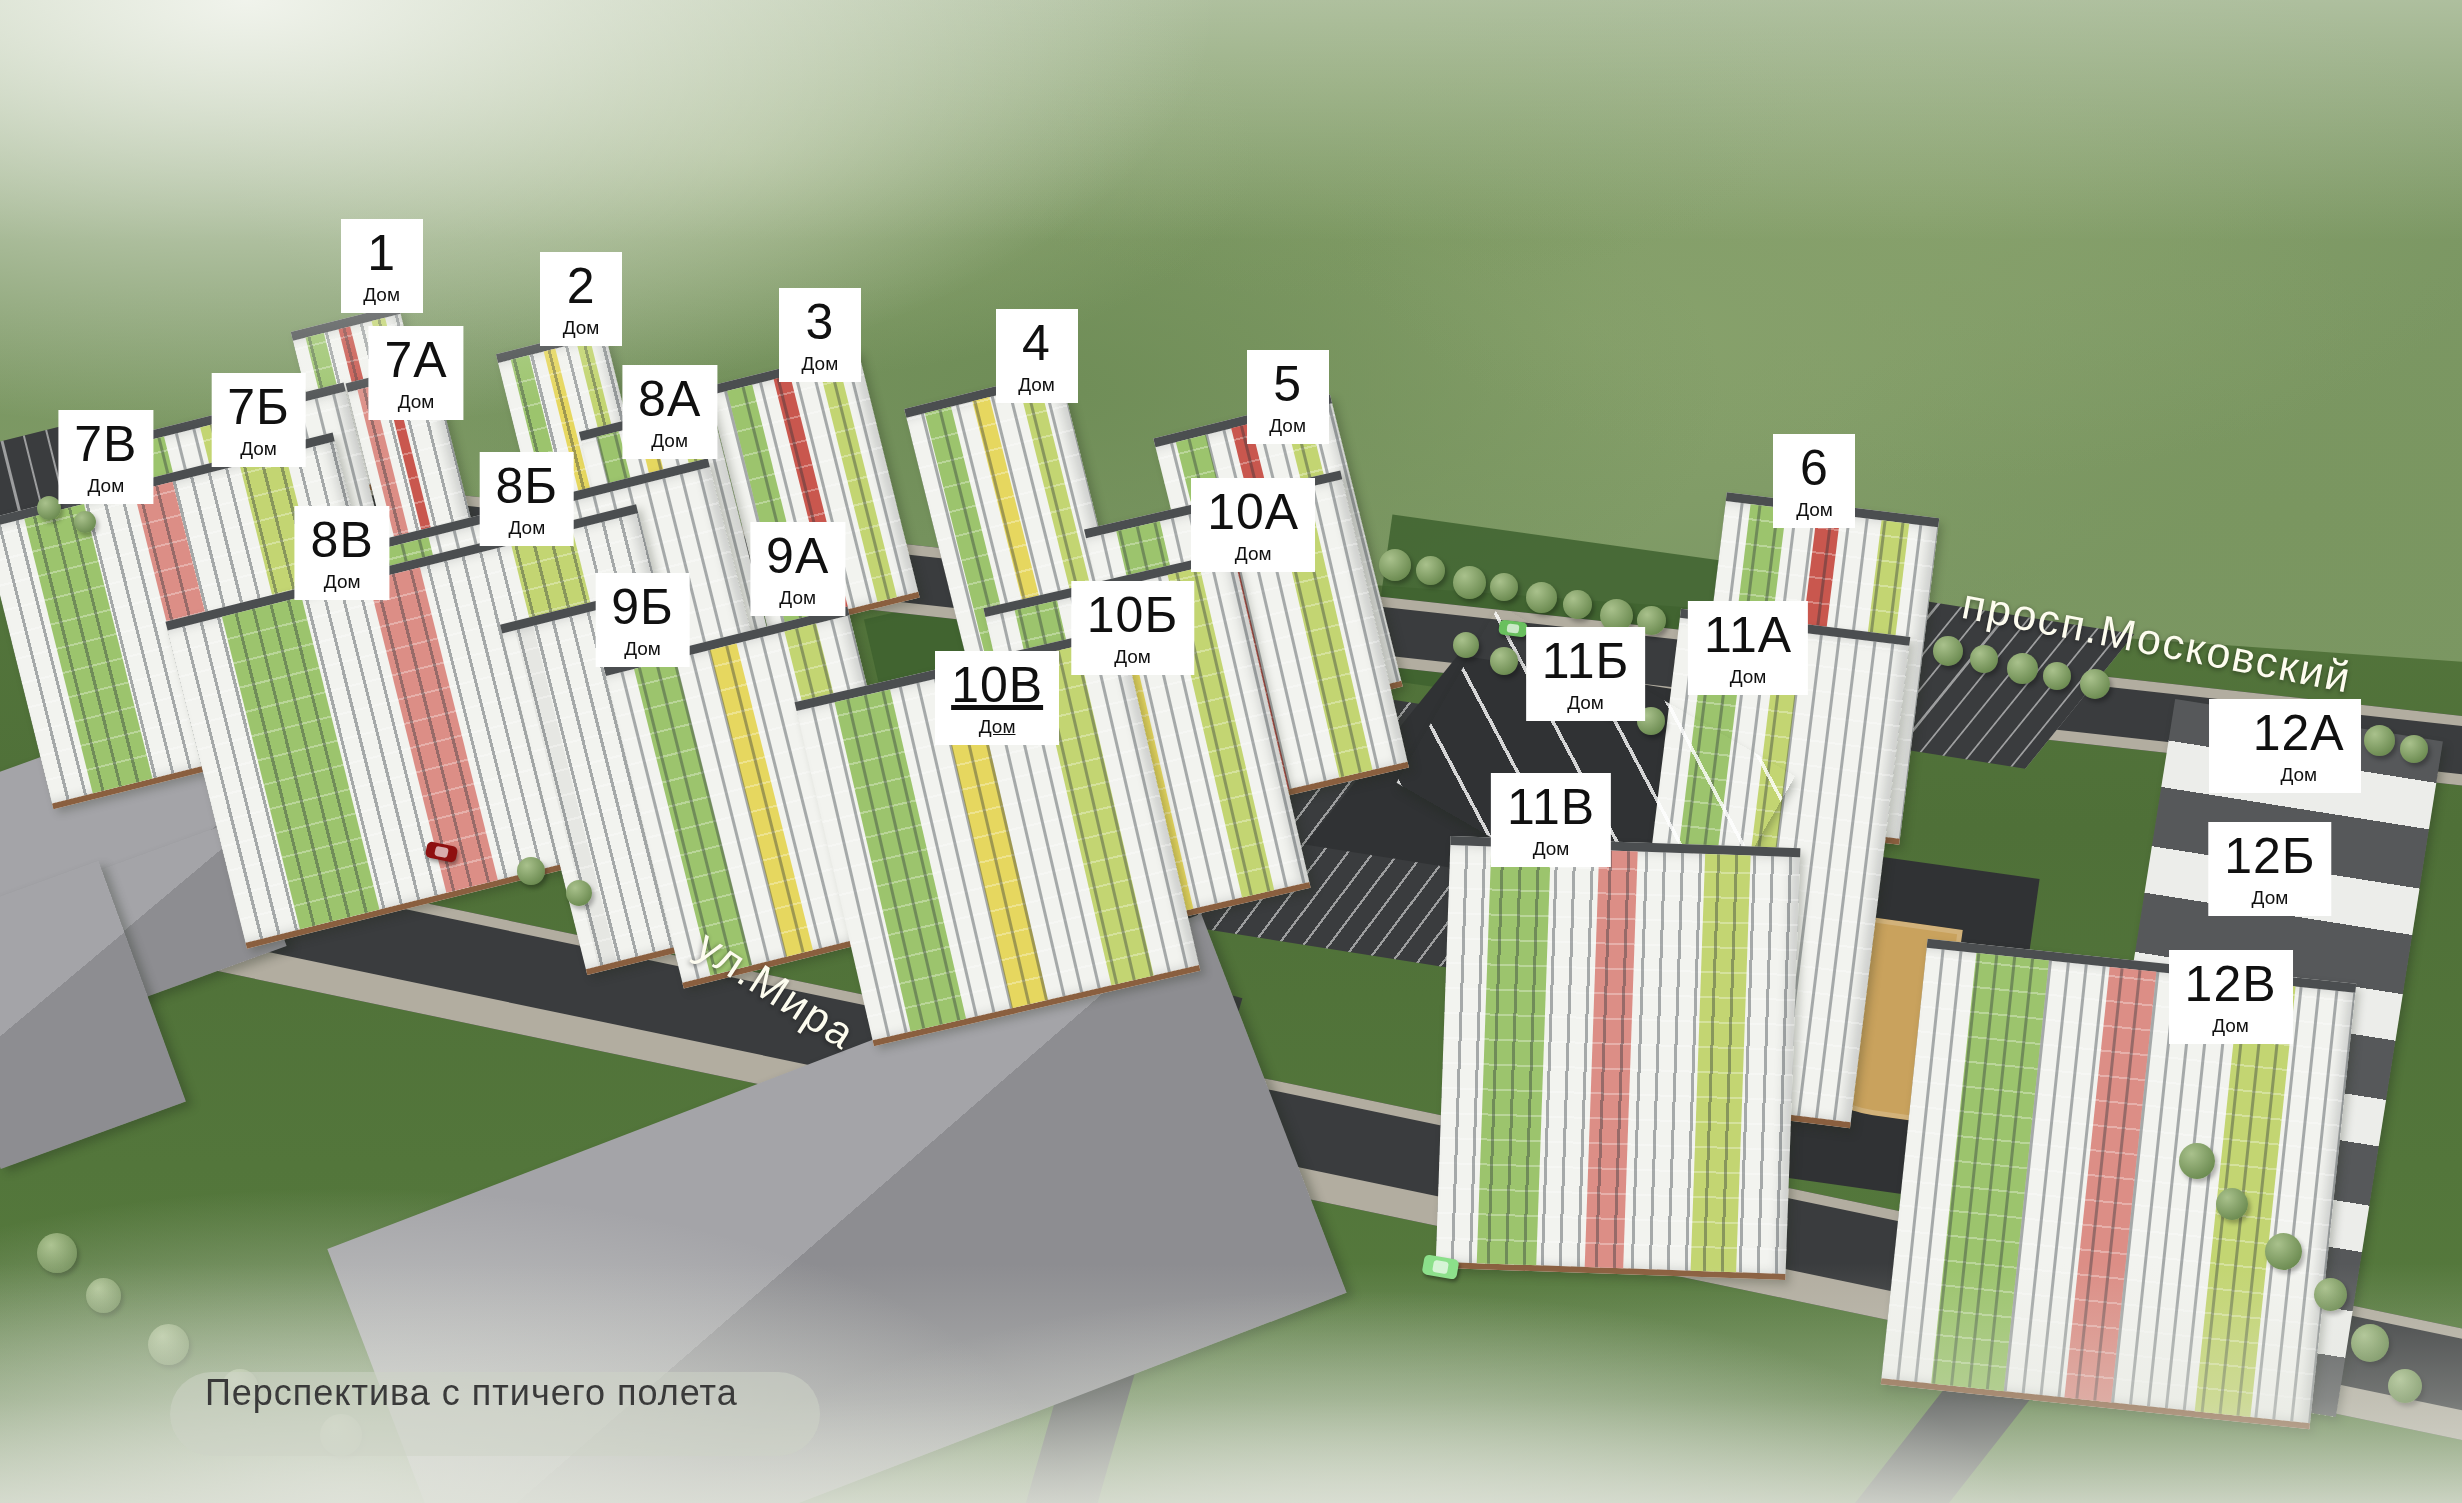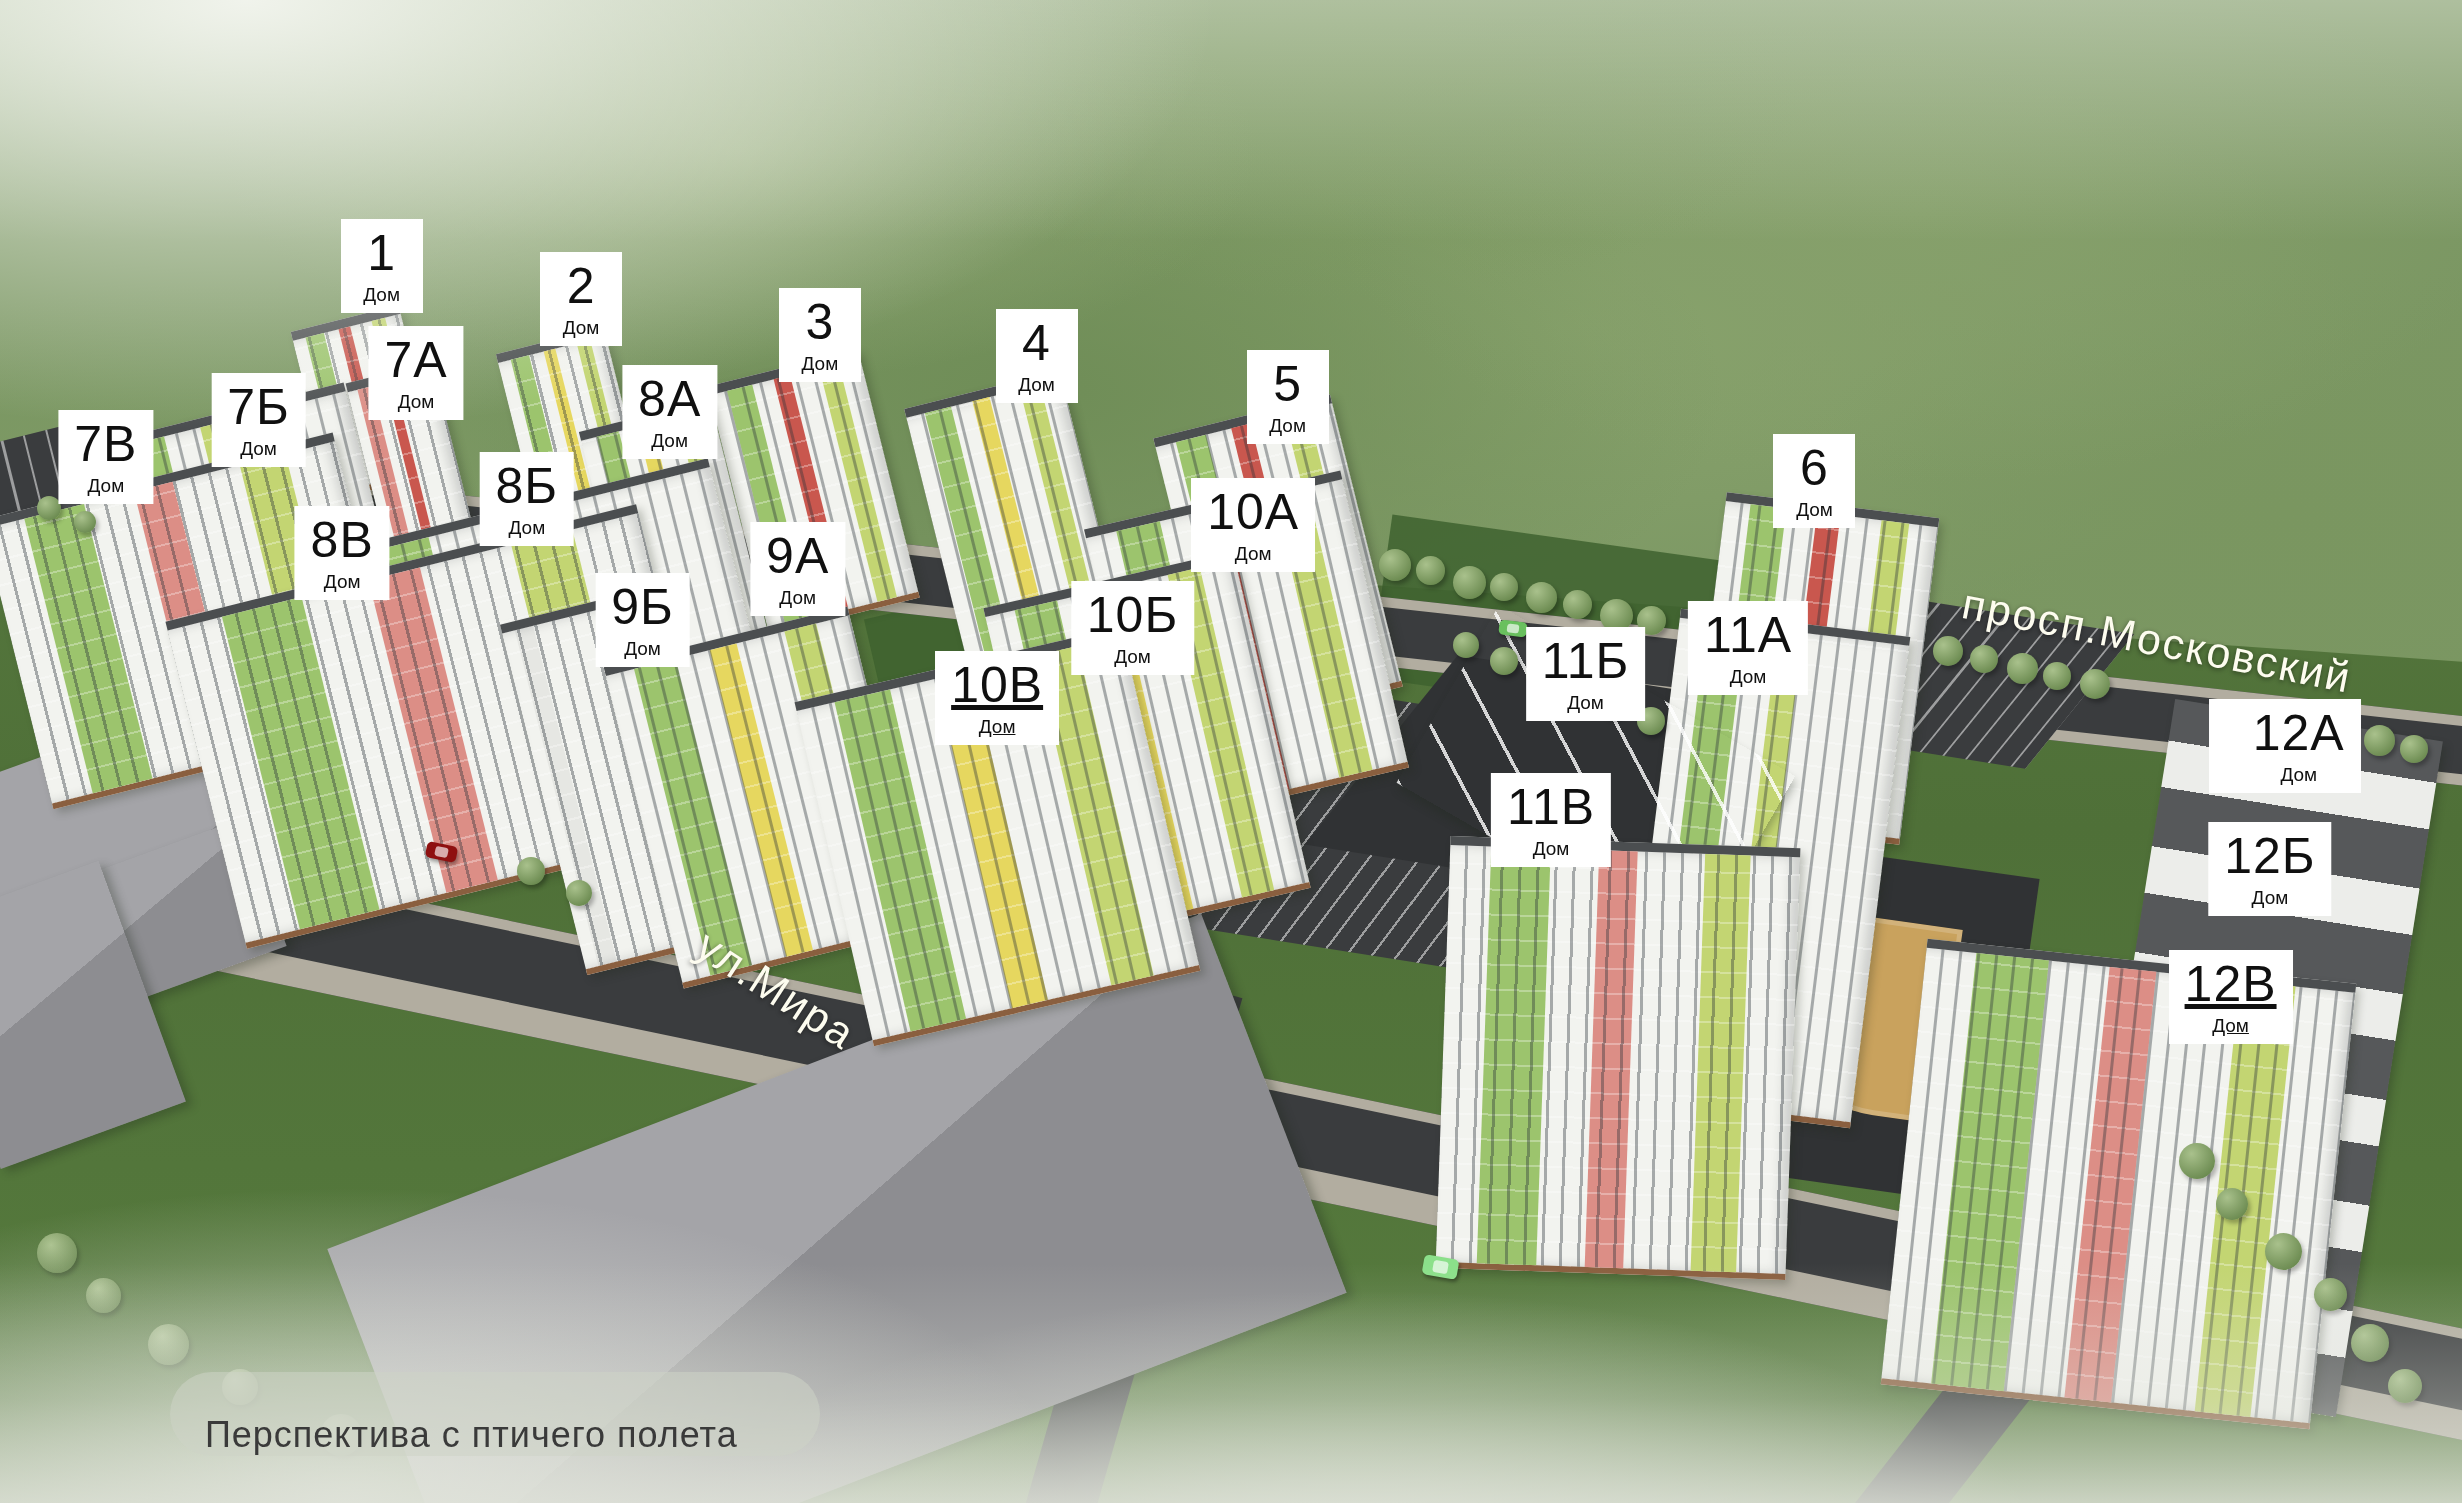--- a/index.html
+++ b/index.html
@@ -86,21 +86,21 @@
   
   .bldg-label{position:absolute;transform:translate(-50%,-50%);
     background:var(--label-bg,#fff);color:var(--label-text,#101010);
     text-align:center;padding:9px 16px;min-width:50px;line-height:1;}
   .bldg-label .num{font-size:50px;letter-spacing:1px;}
   .bldg-label .sub{font-size:19px;margin-top:7px;}
   .street-label{position:absolute;color:var(--street-text,#fdfcef);font-size:43px;
     letter-spacing:2px;white-space:nowrap;text-shadow:0 1.5px 5px rgba(0,0,0,.45);}
   .caption-pill{position:absolute;left:6.9%;top:91.2%;width:26.4%;height:5.6%;
     background:var(--caption-bg,rgba(206,211,199,.55));border-radius:45px;
-    display:flex;align-items:flex-end;padding-left:35px;box-sizing:border-box;}
+    display:flex;align-items:flex-start;padding-left:35px;box-sizing:border-box;}
   .caption-pill span{font-size:36px;color:var(--caption-text,#3a3a3a);letter-spacing:1px;}
 </style>
 </head>
 <body>
 
 <div id="canvas">
 
   <div class="bg"></div>
   <div class="ground"></div>
 
@@ -292,21 +292,21 @@
         <div class="sub">Дом</div>
       </div>
       <div class="bldg-label" style="left: 92.8%; top: 49.6%; padding-left: 44px;">
         <div class="num">12А</div>
         <div class="sub">Дом</div>
       </div>
       <div class="bldg-label" style="left: 92.2%; top: 57.8%;">
         <div class="num">12Б</div>
         <div class="sub">Дом</div>
       </div>
-      <div class="bldg-label" style="left: 90.6%; top: 66.3%; text-decoration: underline;">
+      <div class="bldg-label" style="left: 90.6%; top: 66.3%;">
         <div class="num">12В</div>
         <div class="sub">Дом</div>
       </div>
     </div>
 
   <div class="caption-pill">
     <span>Перспектива с птичего полета</span>
   </div>
 </div>
 

